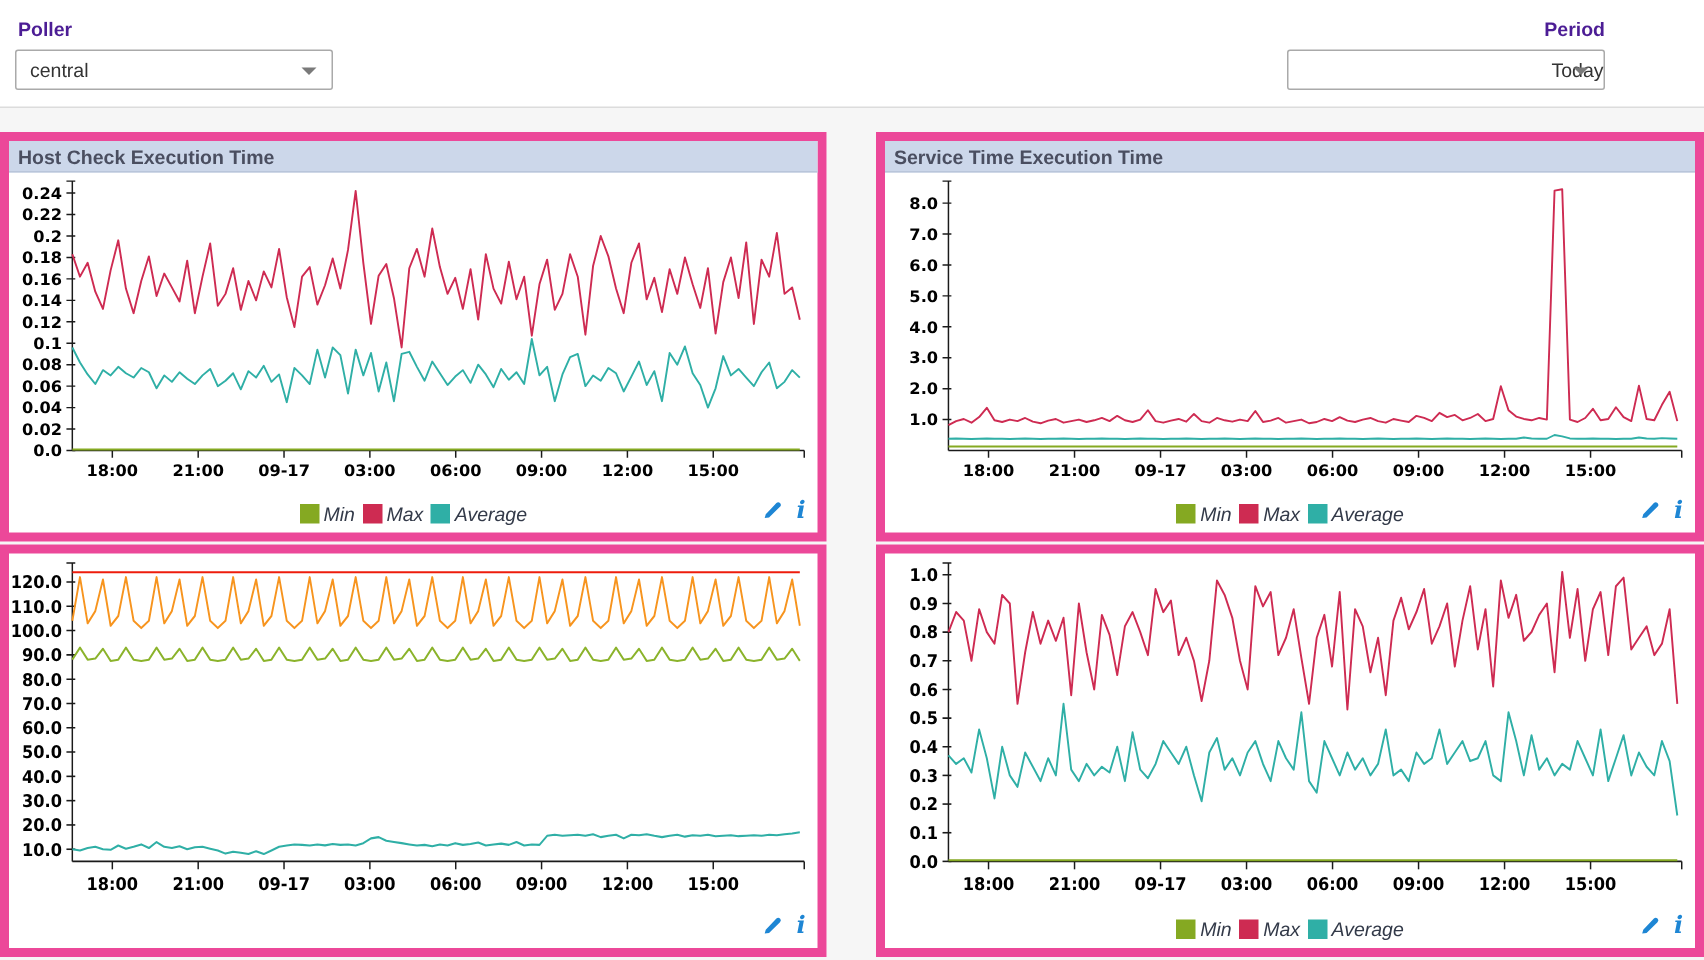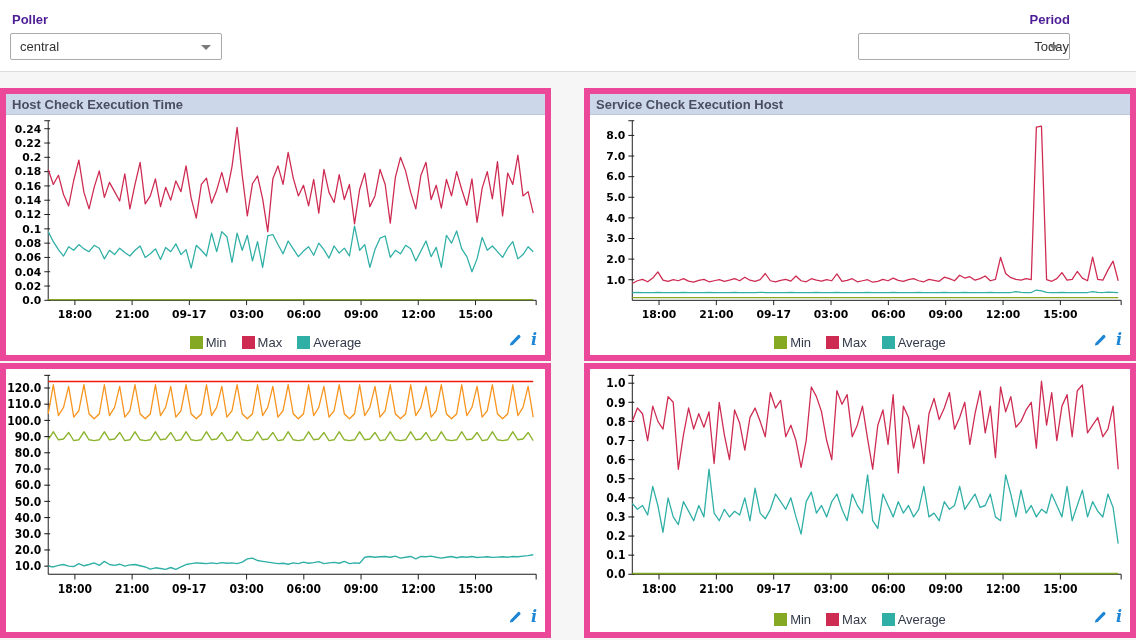--- a/index.html
+++ b/index.html
@@ -53,21 +53,21 @@
   .chart-wrap{flex:1 1 auto;min-height:0;}
   .chart-wrap svg{display:block;width:100%;height:100%;}
   svg text.tick{
     font-family:"DejaVu Sans",sans-serif;font-size:11px;font-weight:700;fill:#000;
   }
   
   .legend-row{
     flex:0 0 26px;height:26px;position:relative;
     display:flex;align-items:center;justify-content:center;
   }
-  .legend-items{display:flex;align-items:center;gap:15px;}
+  .legend-items{display:flex;align-items:center;gap:5px;font-style:italic;}
   .legend-item{display:flex;align-items:center;gap:3px;
     font-size:13px;color:#333a49;}
   .swatch{width:13px;height:13px;display:inline-block;}
   .panel-icons{
     position:absolute;right:8px;top:4px;display:flex;align-items:center;gap:9px;
   }
   .icon-btn{cursor:pointer;display:flex;align-items:center;}
   .info-i{
     font-family:"DejaVu Serif",serif;font-style:italic;font-weight:bold;
     font-size:16px;color:#1e86d4;line-height:14px;
@@ -172,21 +172,21 @@
             <svg viewBox="0 0 14 14" width="14" height="14">
                 <path d="M1.8 12.4 L2.5 9.9 L9.6 2.4 Q10.8 1.2 12 2.4 Q13.2 3.6 12 4.8 L4.7 12 Z" fill="#1e86d4"></path>
               </svg>
           </span>
           <span class="icon-btn info-i">i</span>
         </span>
       </div>
     </div>
 
     <div class="panel">
-      <div class="panel-header">Service Check Execution Host</div>
+      <div class="panel-header">Service Time Execution Time</div>
       <div class="chart-wrap">
         <svg preserveAspectRatio="none" viewBox="0 0 549 224">
             <line x1="43" y1="6" x2="43" y2="194" stroke="#1a1a1a" stroke-width="1"></line>
             <line x1="43" y1="194" x2="540" y2="194" stroke="#1a1a1a" stroke-width="1"></line>
             <line x1="39" y1="6" x2="45" y2="6" stroke="#1a1a1a" stroke-width="1"></line>
             <line x1="540" y1="194" x2="540" y2="199" stroke="#1a1a1a" stroke-width="1"></line>
             <line x1="39" y1="172.42227378190256" x2="45" y2="172.42227378190256" stroke="#1a1a1a" stroke-width="1"></line>
             <text x="36" y="176.42227378190256" text-anchor="end" class="tick">1.0</text>
             <line x1="39" y1="150.8445475638051" x2="45" y2="150.8445475638051" stroke="#1a1a1a" stroke-width="1"></line>
             <text x="36" y="154.8445475638051" text-anchor="end" class="tick">2.0</text>

